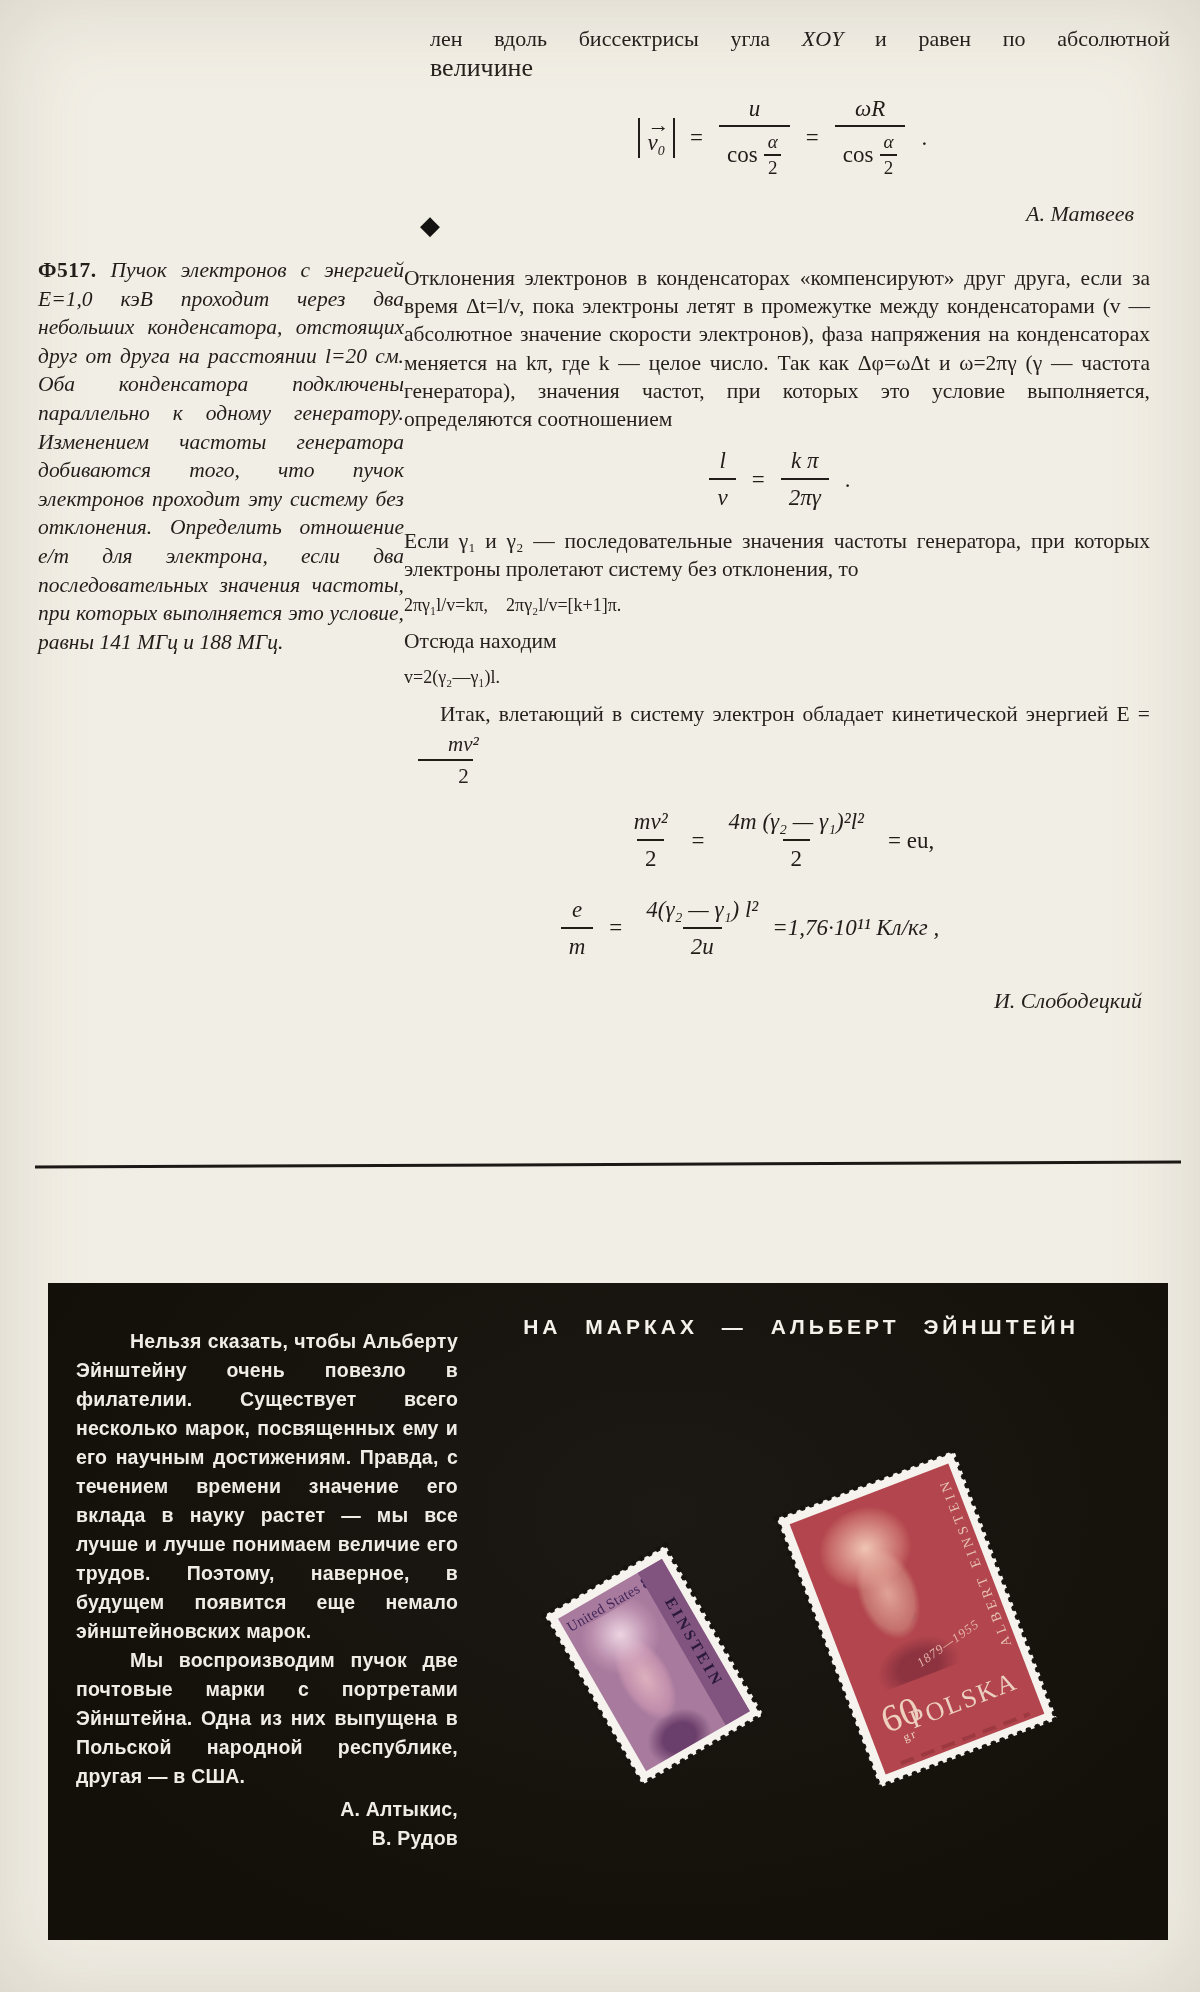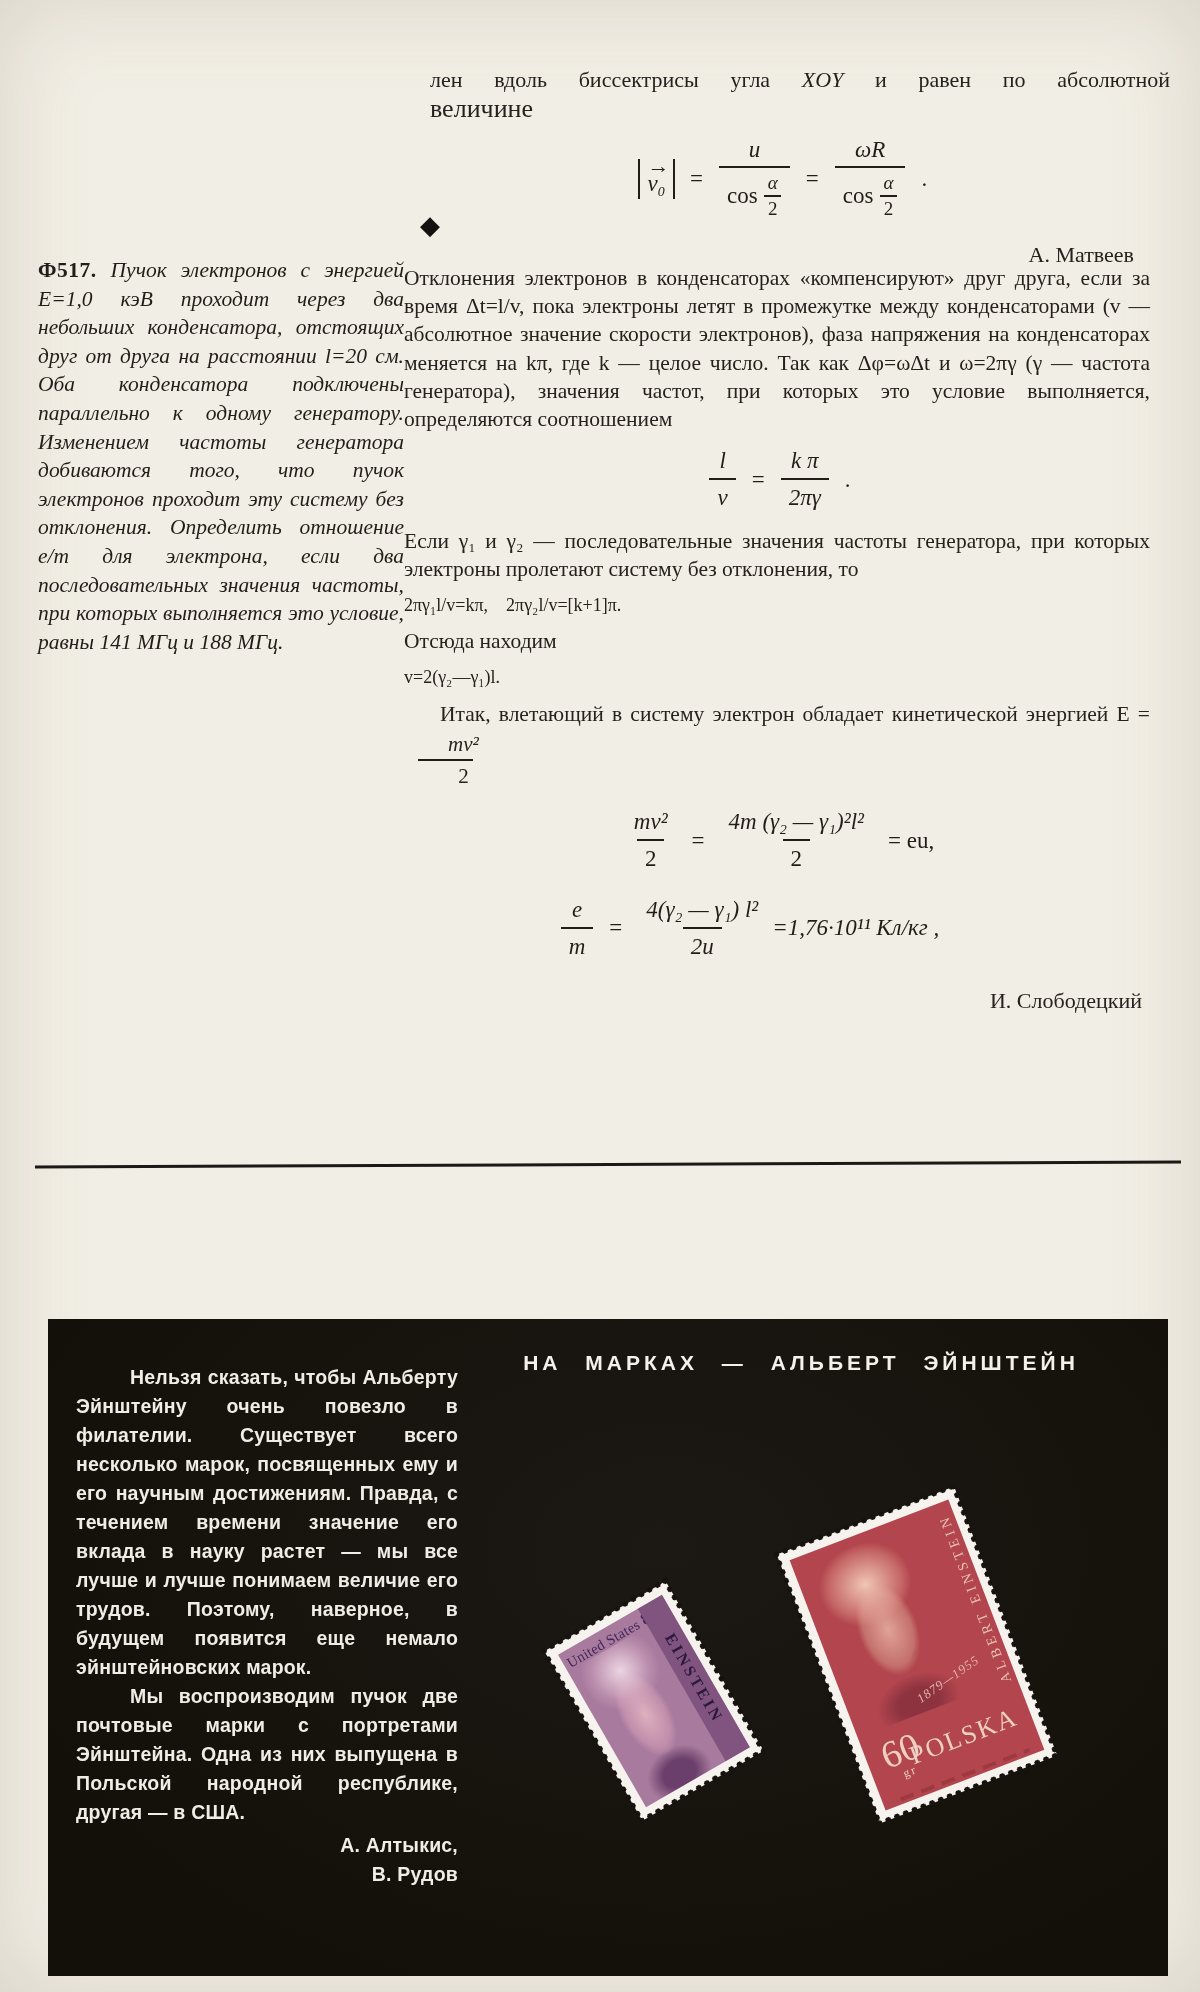--- a/index.html
+++ b/index.html
@@ -5,21 +5,21 @@
   html,body{margin:0;padding:0;}
   .page{
     position:relative; width:1200px; height:1992px;
     background:#f1eee5;
     box-shadow: inset 0 0 90px rgba(125,112,92,.20);
     font-family:"Liberation Serif","DejaVu Serif",serif;
     color:#26211d; overflow:hidden;
   }
   
   .cont-block{position:absolute; left:430px; top:24px; width:740px;}
-  .cont-line{font-size:22px; line-height:29px; text-align:justify; text-align-last:justify;margin-top:41px;}
+  .cont-line{font-size:22px; line-height:29px; text-align:justify; text-align-last:justify;}
   .cont-line2{font-size:26px; line-height:29px;}
   .mathvar{font-style:italic;}
   .keep-sp{white-space:pre-wrap;}
 
   .formula{display:flex; align-items:center; justify-content:center;
            font-size:23px; font-style:italic; color:#221d19;}
   .f0{margin:14px 40px 0 0;}
   .frac{display:inline-flex; flex-direction:column; align-items:center; vertical-align:middle; margin:0 6px;}
   .frac .num{padding:0 8px 3px; text-align:center;}
   .frac .den{border-top:2.5px solid #221d19; padding:4px 8px 0; text-align:center; display:flex; align-items:center; justify-content:center;}
@@ -28,21 +28,21 @@
   .frac.inline .den{border-top:2px solid #221d19; padding:1px 4px 0;}
   .frac.small{font-size:19px; margin:0 0 0 6px;}
   .frac.small .num{padding:0 4px 1px;}
   .frac.small .den{border-top:2px solid #221d19; padding:1px 4px 0;}
   .eqsign{margin:0 10px; font-style:normal;}
   .abs-bar{width:2.5px; height:40px; background:#221d19; margin:0 5px; display:inline-block;}
   .vec-wrap{position:relative; display:inline-block; padding:10px 2px 0;}
   .vec-arrow{position:absolute; top:-8px; left:2px; font-style:normal; font-size:22px; letter-spacing:-2px;}
   .fperiod{margin-left:10px; font-style:normal;}
 
-  .author-line{font-size:22px; text-align:right;}
+  .author-line{font-style:italic; font-size:22px; text-align:right;}
   .author-matveev{margin-top:22px; padding-right:36px;}
 
   .diamond{position:absolute; left:420px; top:210px; font-size:26px; color:#141210;}
 
   .problem-col{position:absolute; left:38px; top:256px; width:366px;
     font-style:italic; font-size:21.5px; line-height:28.6px; text-align:justify; color:#221d19;}
   .problem-col b{font-style:normal; font-weight:700; letter-spacing:.5px;}
 
   .solution-col{position:absolute; left:404px; top:256px; width:746px;
     font-size:21.5px; line-height:28.2px; text-align:justify;margin-top:8px;}
@@ -52,21 +52,21 @@
   .lead-word{text-align:left; margin:4px 0;}
   .indent{text-indent:36px;}
   .author-slob{margin-top:26px; padding-right:8px;}
 
   .rule{position:absolute; left:35px; top:1163px; width:1146px; height:3px; background:#1b1815; transform:rotate(-0.25deg);}
 
   
   .essay-box{position:absolute; left:48px; top:1283px; width:1120px; height:657px;
     background:radial-gradient(ellipse at 55% 35%, #1c1814 0%, #131009 80%);
     --bg:#16120e;
-    font-family:"Liberation Sans","DejaVu Sans",sans-serif; color:#f0ede6;margin-top:36px;}
+    font-family:"Liberation Sans","DejaVu Sans",sans-serif; color:#f0ede6;}
   .essay-header{position:absolute; left:430px; right:44px; top:32px; text-align:center;
     font-size:21px; font-weight:700; letter-spacing:4px; word-spacing:14px; color:#f4f1ea;}
   .essay-text{position:absolute; left:28px; top:44px; width:382px;
     font-size:19.5px; font-weight:700; line-height:29px; text-align:justify; letter-spacing:.2px;}
   .essay-text p{margin:0; text-indent:54px;}
   .essay-sig{width:382px; text-align:right; padding-right:14px; font-weight:700; font-size:19.5px; line-height:29px;}
   .sig-wrap{margin-top:4px;}
 
   
   .stamp{position:absolute; background:#f6f3ee;}

